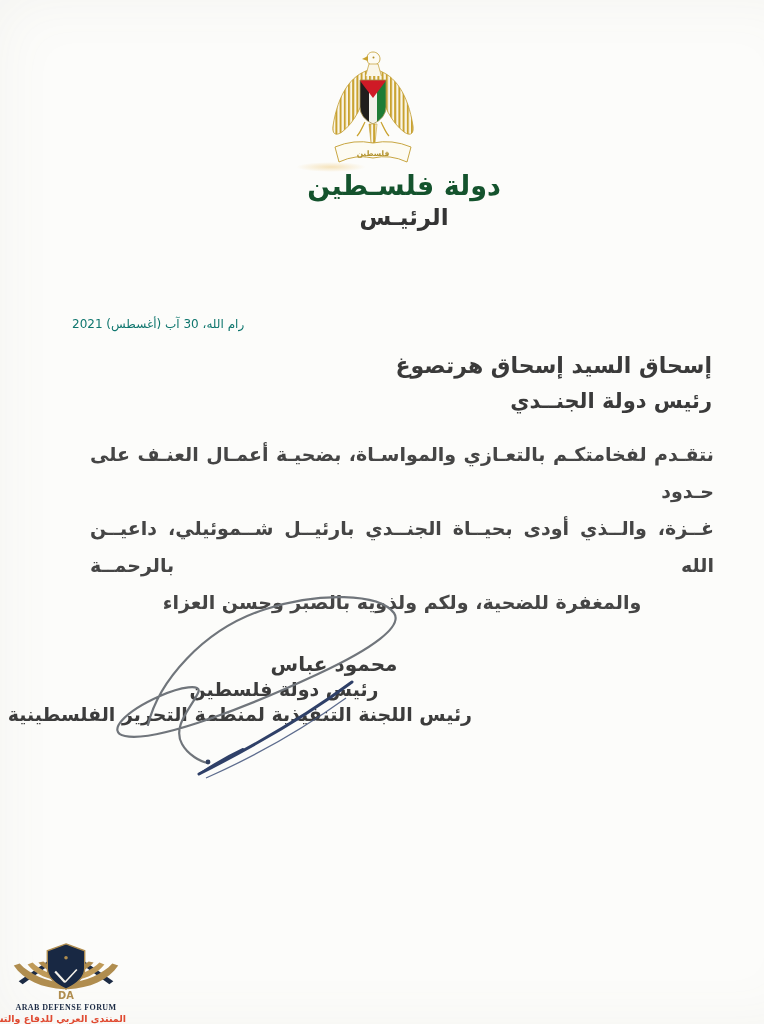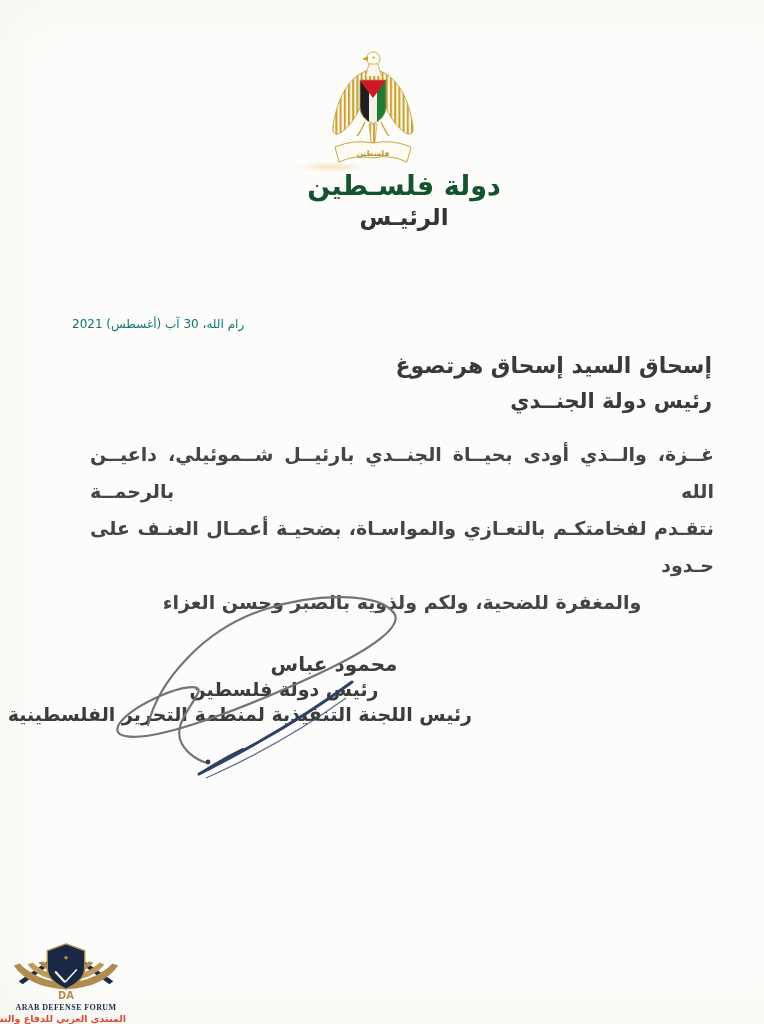--- a/index.html
+++ b/index.html
@@ -115,22 +115,22 @@
   <div class="office-title">الرئيـس</div>
 
   <div class="date-line">رام الله، 30 آب (أغسطس) 2021</div>
 
   <div class="recipient">
     <div class="r1">إسحاق السيد إسحاق هرتصوغ</div>
     <div class="r2">رئيس دولة الجنــدي</div>
   </div>
 
   <div class="body-text">
+    <div class="bl j">نتقـدم لفخامتكـم بالتعـازي والمواسـاة، بضحيـة أعمـال العنـف على حـدود</div>
     <div class="bl j">غــزة، والــذي أودى بحيــاة الجنــدي بارئيــل شــموئيلي، داعيــن الله بالرحمــة</div>
-    <div class="bl j">نتقـدم لفخامتكـم بالتعـازي والمواسـاة، بضحيـة أعمـال العنـف على حـدود</div>
     <div class="bl c">والمغفرة للضحية، ولكم ولذويه بالصبر وحسن العزاء</div>
   </div>
 
   <div class="sig-block">
     <div class="sig-name">محمود عباس</div>
     <div class="sig-t1">رئيس دولة فلسطين</div>
     <div class="sig-t2">رئيس اللجنة التنفيذية لمنظمة التحرير الفلسطينية</div>
   </div>
 
   <svg class="sig-ink" viewBox="0 0 340 205">

